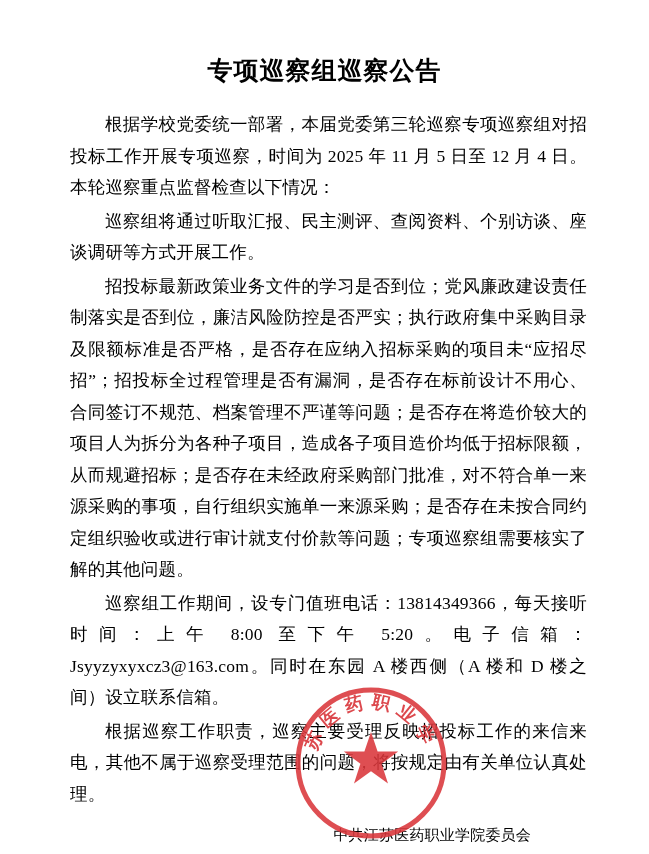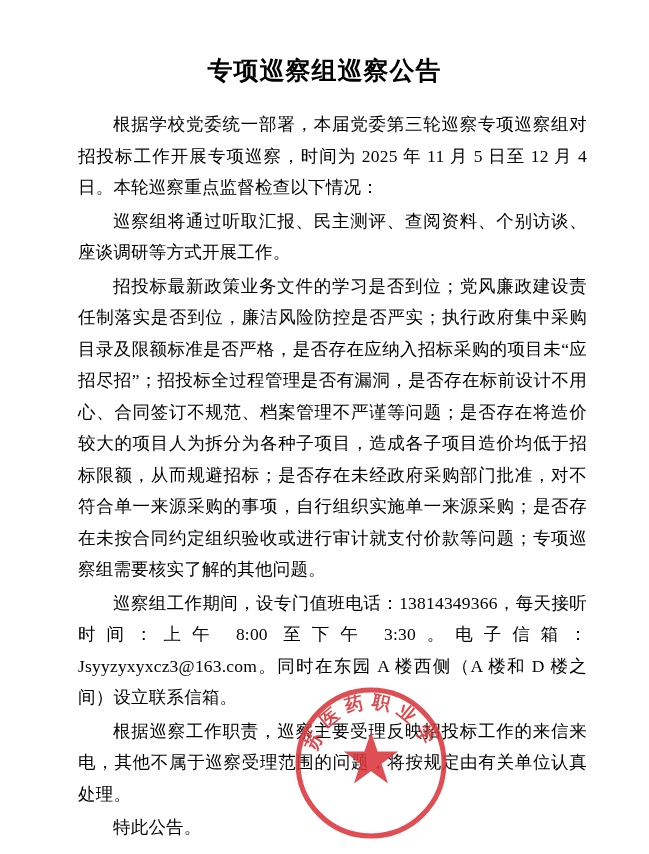--- a/index.html
+++ b/index.html
@@ -27,21 +27,21 @@
     font-weight: bold;
     letter-spacing: 1px;
     margin: 14px 0 22px 0;
     font-family: "Liberation Serif", "DejaVu Serif", serif;
   }
   .para {
     font-size: 17.5px;
     line-height: 31.5px;
     text-align: justify;
     text-justify: inter-ideograph;
-    margin: 0 0 2px 16px;
+    margin: 0 0 2px 8px;
     text-indent: 2em;
     letter-spacing: 0.2px;
   }
   .sign-block {
     margin-top: 10px;
     position: relative;
   }
   .sign-line {
     font-size: 15px;
     line-height: 31.5px;
@@ -64,23 +64,22 @@
 </head>
 <body>
 
 <div class="page">
 
   <div class="doc-title">专项巡察组巡察公告</div>
 
   <p class="para">根据学校党委统一部署，本届党委第三轮巡察专项巡察组对招投标工作开展专项巡察，时间为 2025 年 11 月 5 日至 12 月 4 日。本轮巡察重点监督检查以下情况：</p>
   <p class="para">巡察组将通过听取汇报、民主测评、查阅资料、个别访谈、座谈调研等方式开展工作。</p>
   <p class="para">招投标最新政策业务文件的学习是否到位；党风廉政建设责任制落实是否到位，廉洁风险防控是否严实；执行政府集中采购目录及限额标准是否严格，是否存在应纳入招标采购的项目未“应招尽招”；招投标全过程管理是否有漏洞，是否存在标前设计不用心、合同签订不规范、档案管理不严谨等问题；是否存在将造价较大的项目人为拆分为各种子项目，造成各子项目造价均低于招标限额，从而规避招标；是否存在未经政府采购部门批准，对不符合单一来源采购的事项，自行组织实施单一来源采购；是否存在未按合同约定组织验收或进行审计就支付价款等问题；专项巡察组需要核实了解的其他问题。</p>
-  <p class="para">巡察组工作期间，设专门值班电话：13814349366，每天接听时间：上午 8:00 至下午 3:30。电子信箱：Jsyyzyxyxcz3@163.com。同时在东园 A 楼西侧（A 楼和 D 楼之间）设立联系信箱。</p>
+  <p class="para">巡察组工作期间，设专门值班电话：13814349366，每天接听时间：上午 8:00 至下午 5:20。电子信箱：Jsyyzyxyxcz3@163.com。同时在东园 A 楼西侧（A 楼和 D 楼之间）设立联系信箱。</p>
   <p class="para">根据巡察工作职责，巡察主要受理反映招投标工作的来信来电，其他不属于巡察受理范围的问题，将按规定由有关单位认真处理。</p>
-  <p class="para">特此公告。</p>
 
   <div class="sign-block">
     <div class="sign-line">中共江苏医药职业学院委员会</div>
     <div class="sign-line">2025 年 11 月 5 日</div>
   </div>
 
   <div class="stamp">
     <svg width="154" height="154" viewBox="0 0 154 154" xmlns="http://www.w3.org/2000/svg">
       <defs>
         <path id="arcTop" d="M 22,77 A 55,55 0 0 1 132,77"></path>

